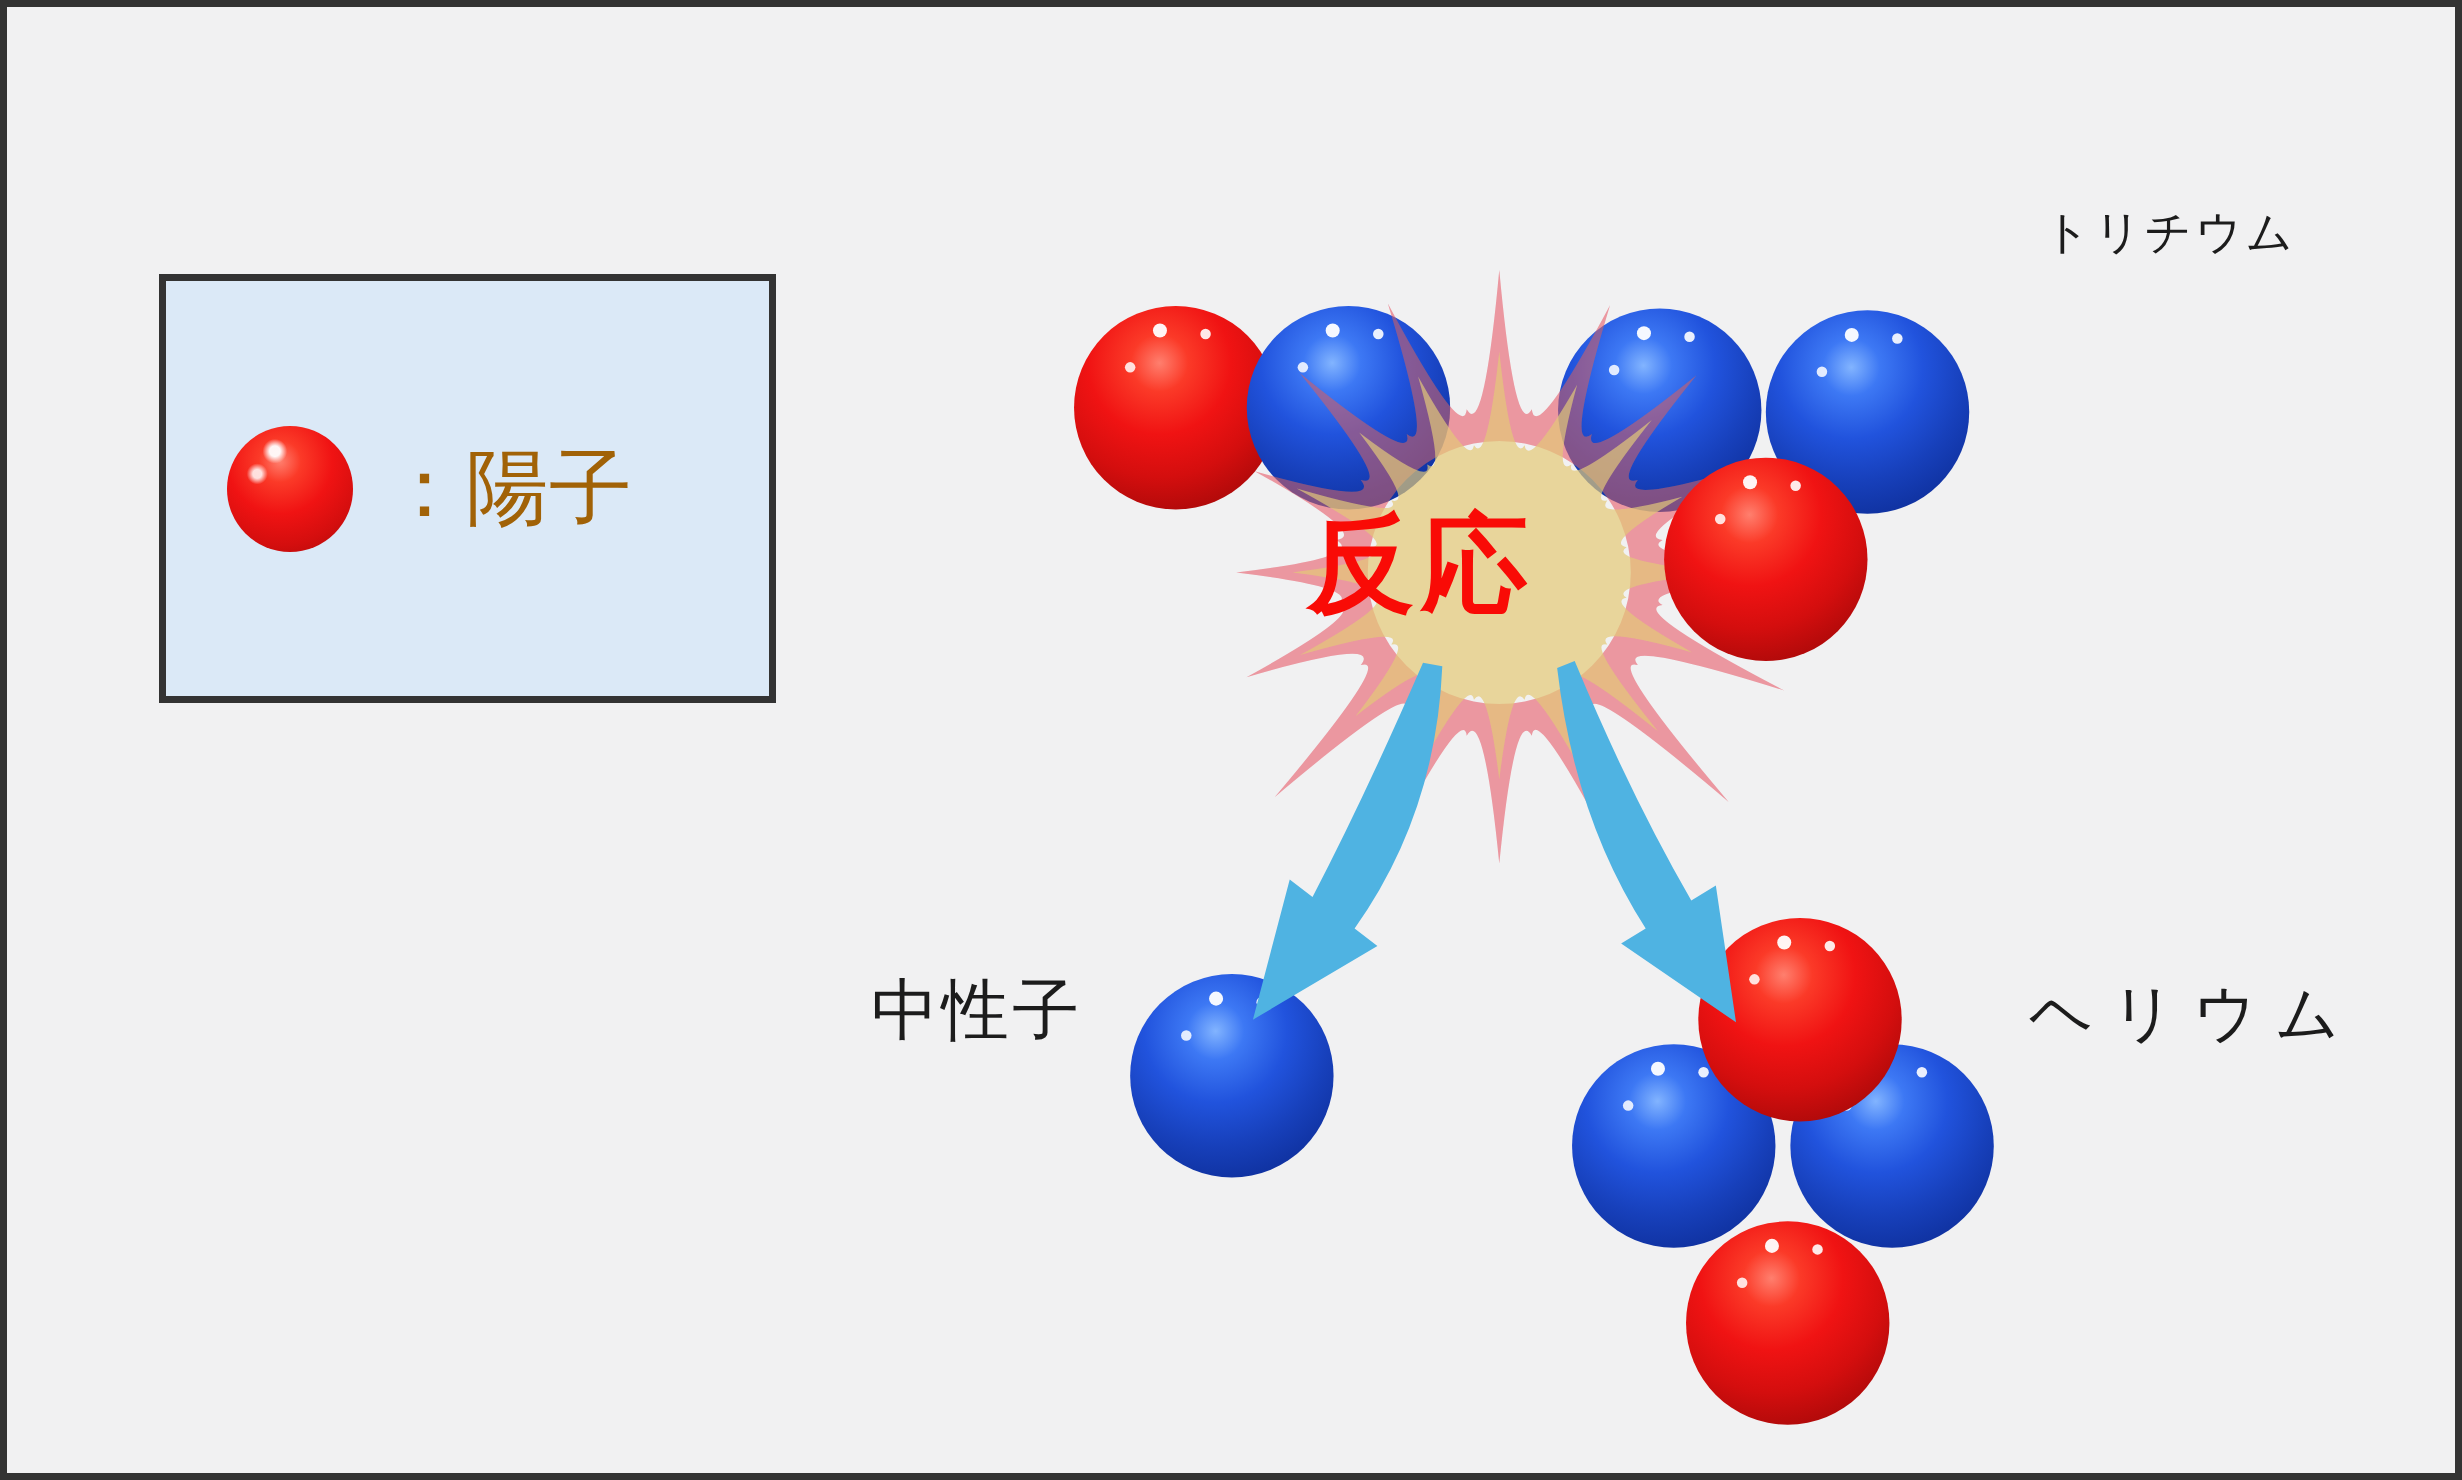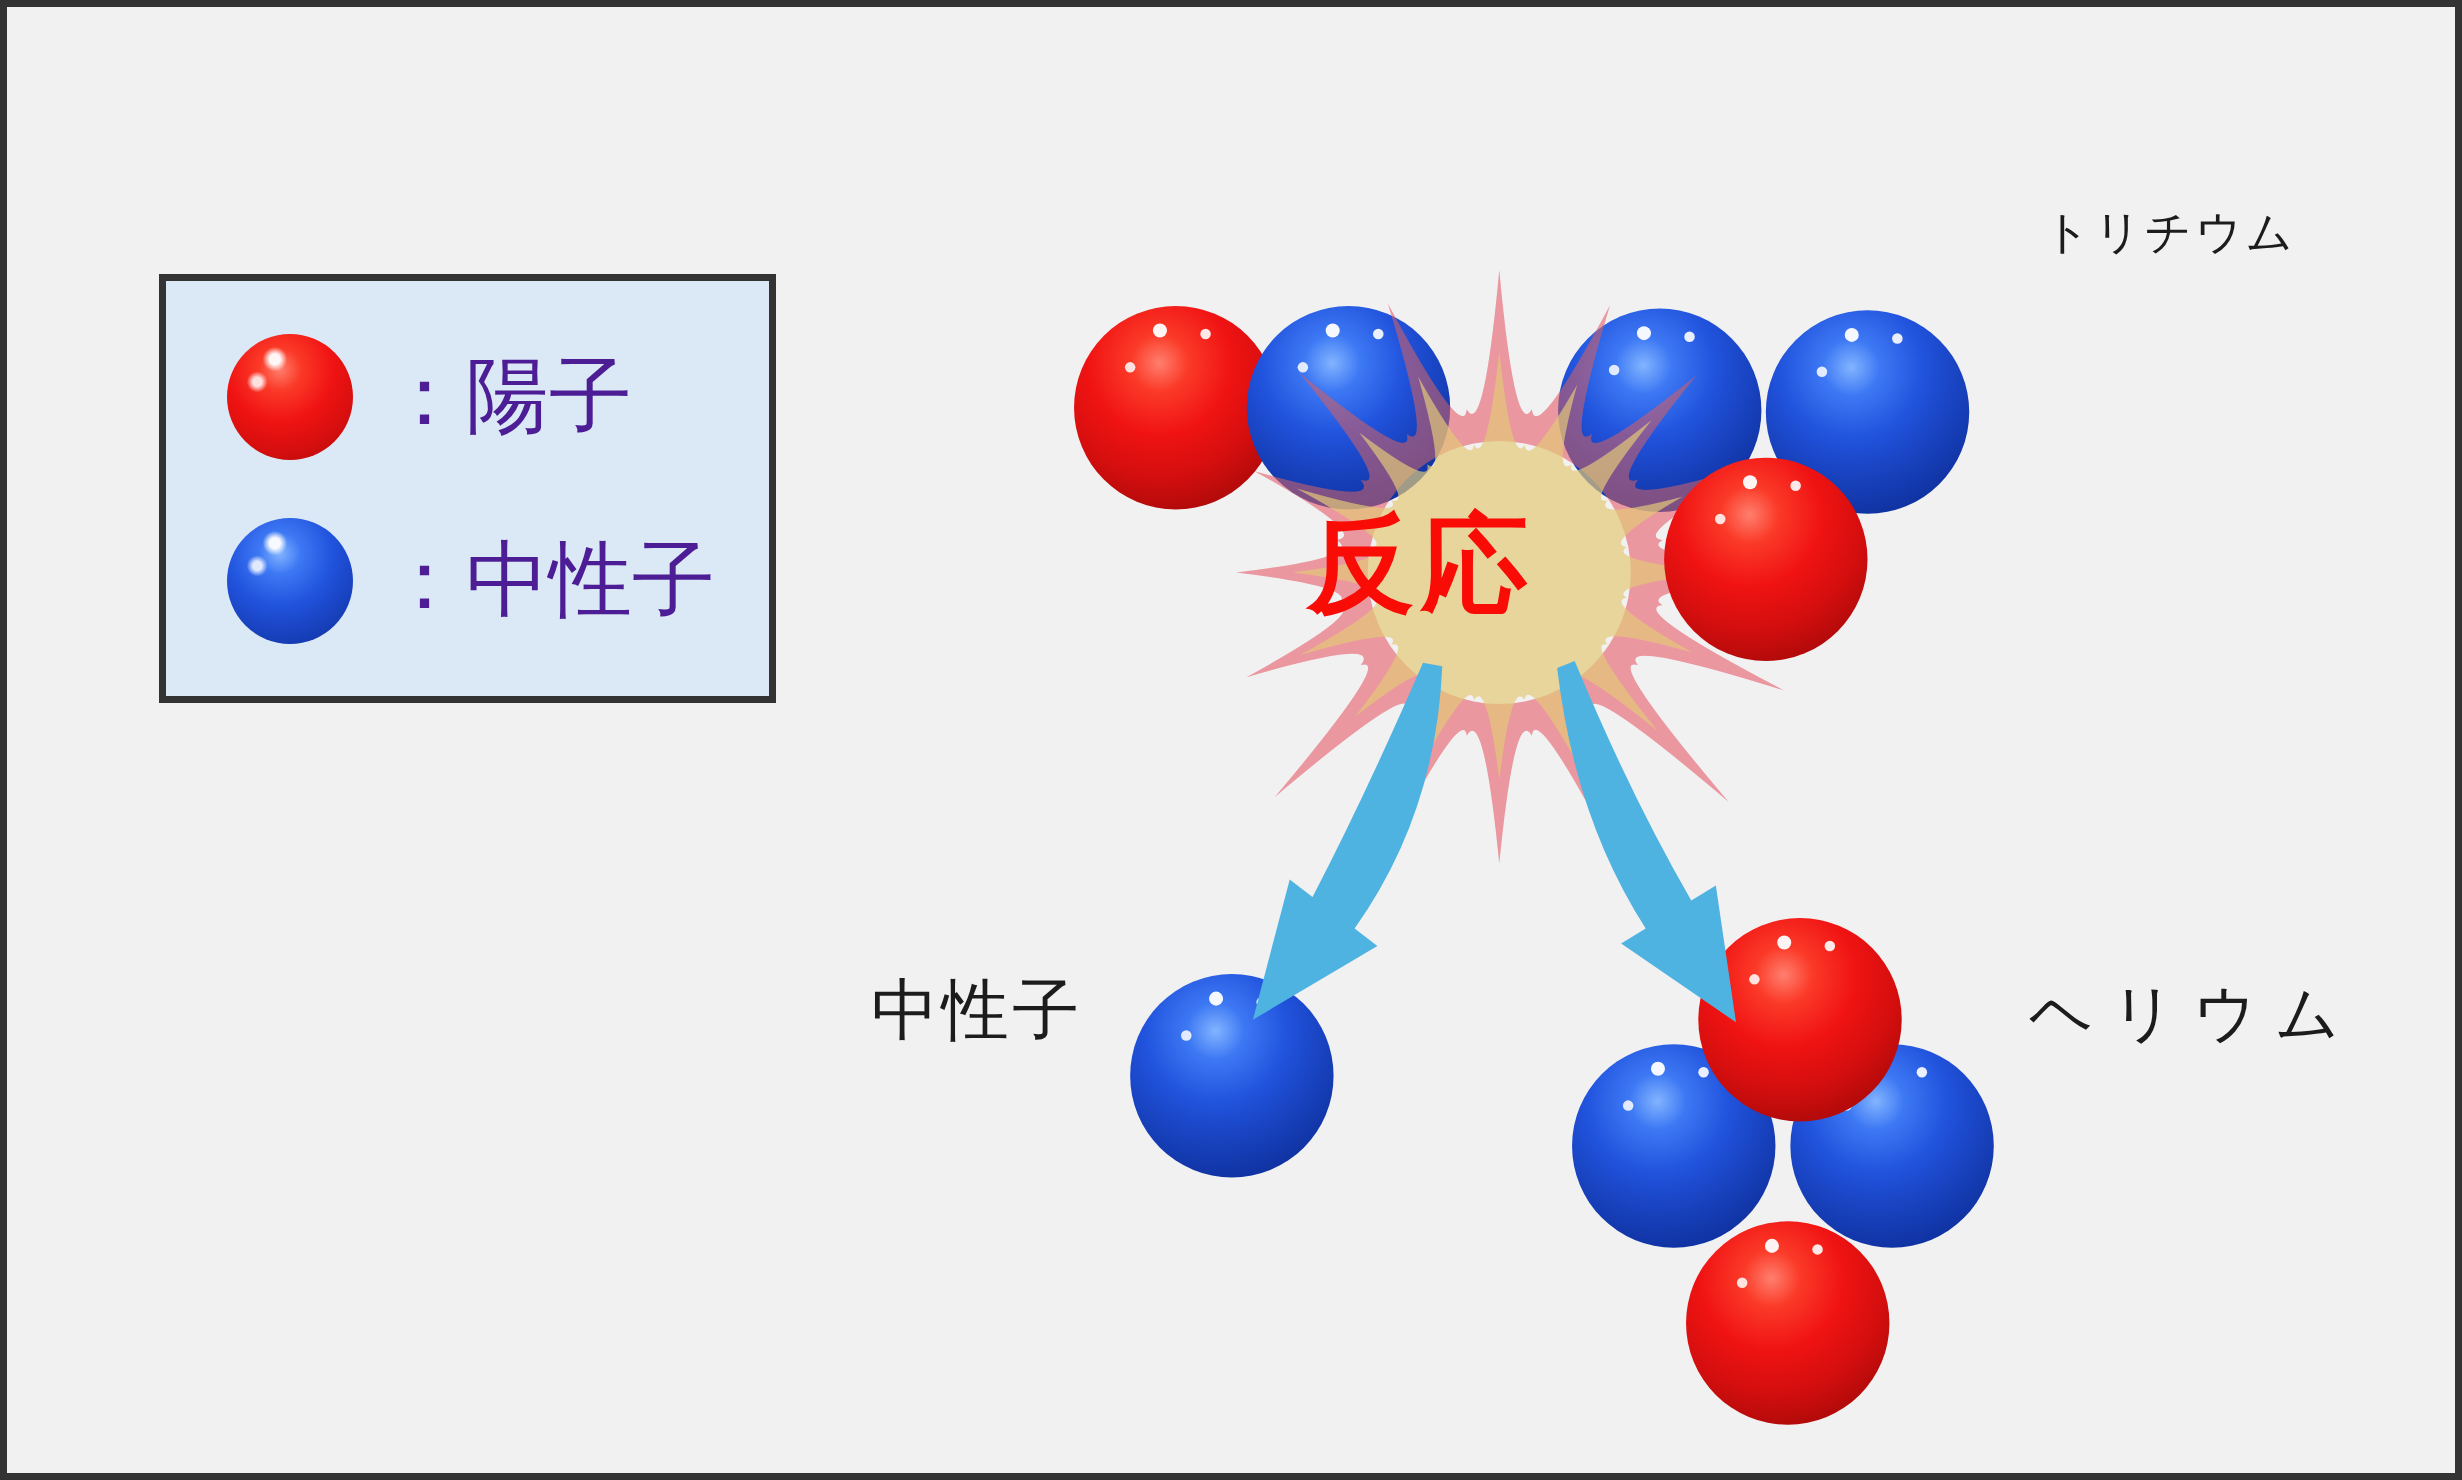--- a/index.html
+++ b/index.html
@@ -18,21 +18,21 @@
   .legend-row{display:flex;align-items:center;gap:30px;}
   .ball{width:126px;height:126px;border-radius:50%;flex:0 0 auto;}
   .ball.red{background:
     radial-gradient(circle at 38% 20%, rgba(255,255,255,.95) 0 5.3px, rgba(255,255,255,0) 12.3px),
     radial-gradient(circle at 24% 38%, rgba(255,255,255,.85) 0 4.4px, rgba(255,255,255,0) 10.5px),
     radial-gradient(circle at 42% 28%, #ff7f6e 0%, #fb3a28 18%, #f01313 45%, #d40e0e 72%, #a90909 100%);}
   .ball.blue{background:
     radial-gradient(circle at 38% 20%, rgba(255,255,255,.95) 0 5.3px, rgba(255,255,255,0) 12.3px),
     radial-gradient(circle at 24% 38%, rgba(255,255,255,.85) 0 4.4px, rgba(255,255,255,0) 10.5px),
     radial-gradient(circle at 42% 28%, #82b4ff 0%, #3d78f4 18%, #2153dd 45%, #1740bb 72%, #0e2f9b 100%);}
-  .legend-label{font-size:83px;color:#4c1d95;white-space:nowrap;font-family:Liberation Mono, monospace;}
+  .legend-label{font-size:83px;color:#a16207;white-space:nowrap;font-family:Liberation Mono, monospace;}
   
   .diagram-label{
     position:absolute;transform:translate(-50%,-50%);
     color:#1c1c1c;white-space:nowrap;
   }
   #label-deuterium{left:969px;top:221px;font-size:67px;letter-spacing:3.5px;}
   #label-tritium{left:2137px;top:226px;font-size:46px;letter-spacing:3.5px;margin-left:26px;}
   #label-neutron{left:970px;top:1003px;font-size:67px;letter-spacing:3.5px;}
   #label-helium{left:2166px;top:1007px;font-size:63px;letter-spacing:17.5px;margin-left:20px;}
   #label-reaction{
@@ -44,24 +44,20 @@
 </style>
 </head>
 <body>
 
 <div id="stage">
 
   <div id="legend">
     <div class="legend-row">
       <span class="ball red"></span>
       <span class="legend-label">：陽子</span>
-    </div>
-    <div class="legend-row">
-      <span class="ball blue"></span>
-      <span class="legend-label">：中性子</span>
     </div>
   </div>
 
   <svg id="scene" width="2462" height="1480" viewBox="0 0 2808 1688">
     <defs>
       <radialGradient id="gradRed" cx="42%" cy="28%" r="78%">
         <stop offset="0" stop-color="#ff7f6e"></stop>
         <stop offset="0.18" stop-color="#fb3a28"></stop>
         <stop offset="0.45" stop-color="#f01313"></stop>
         <stop offset="0.72" stop-color="#d40e0e"></stop>

